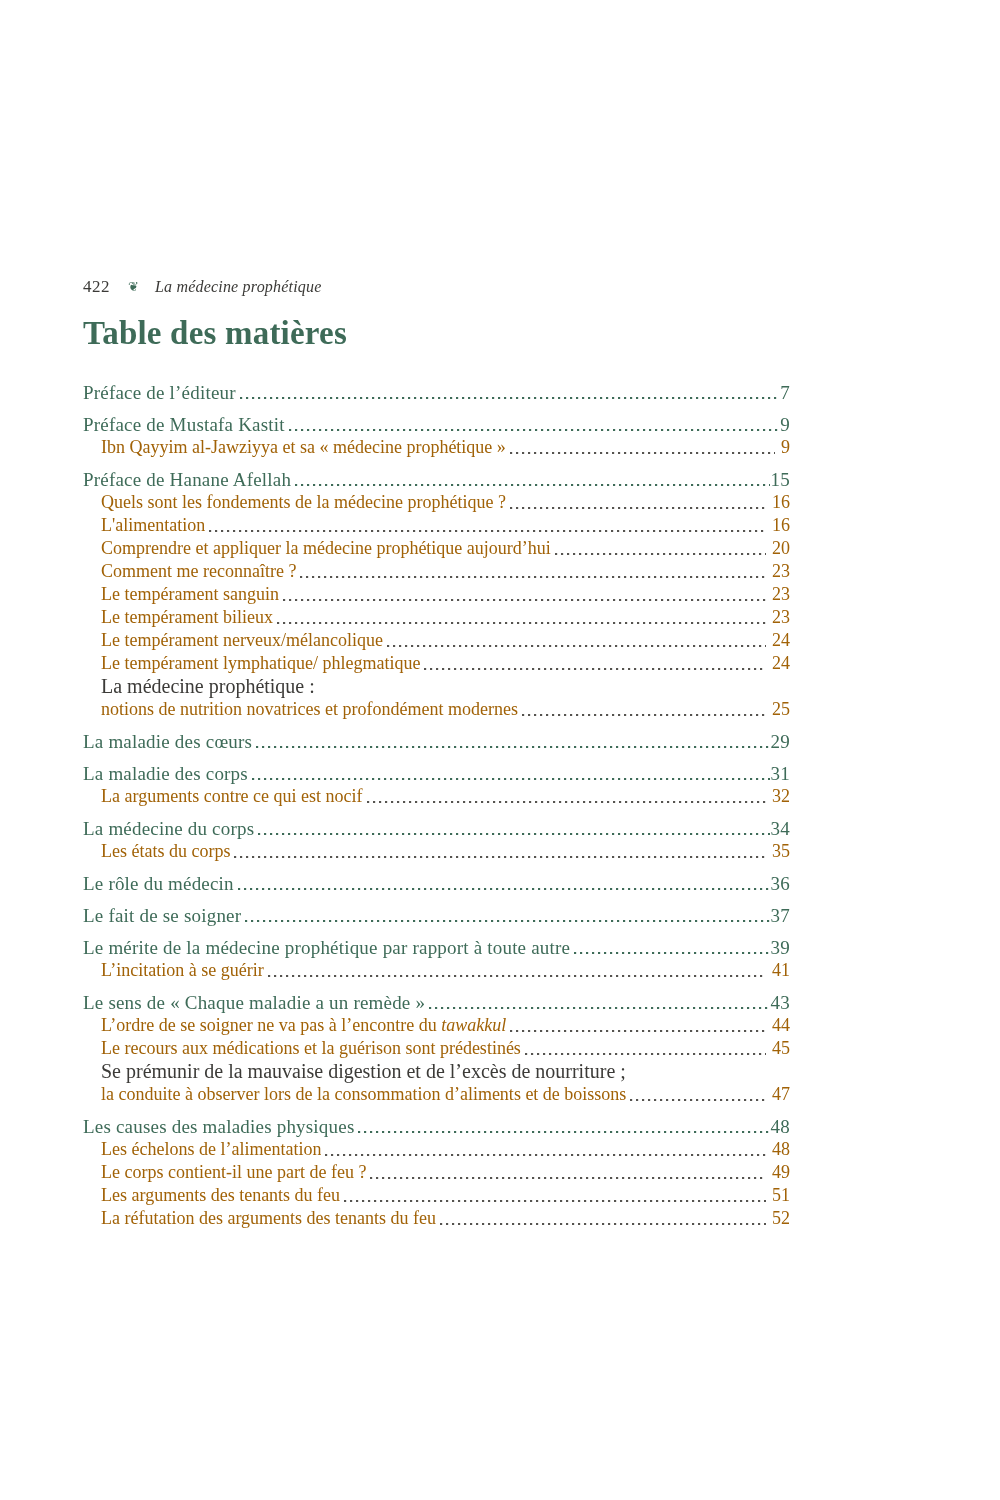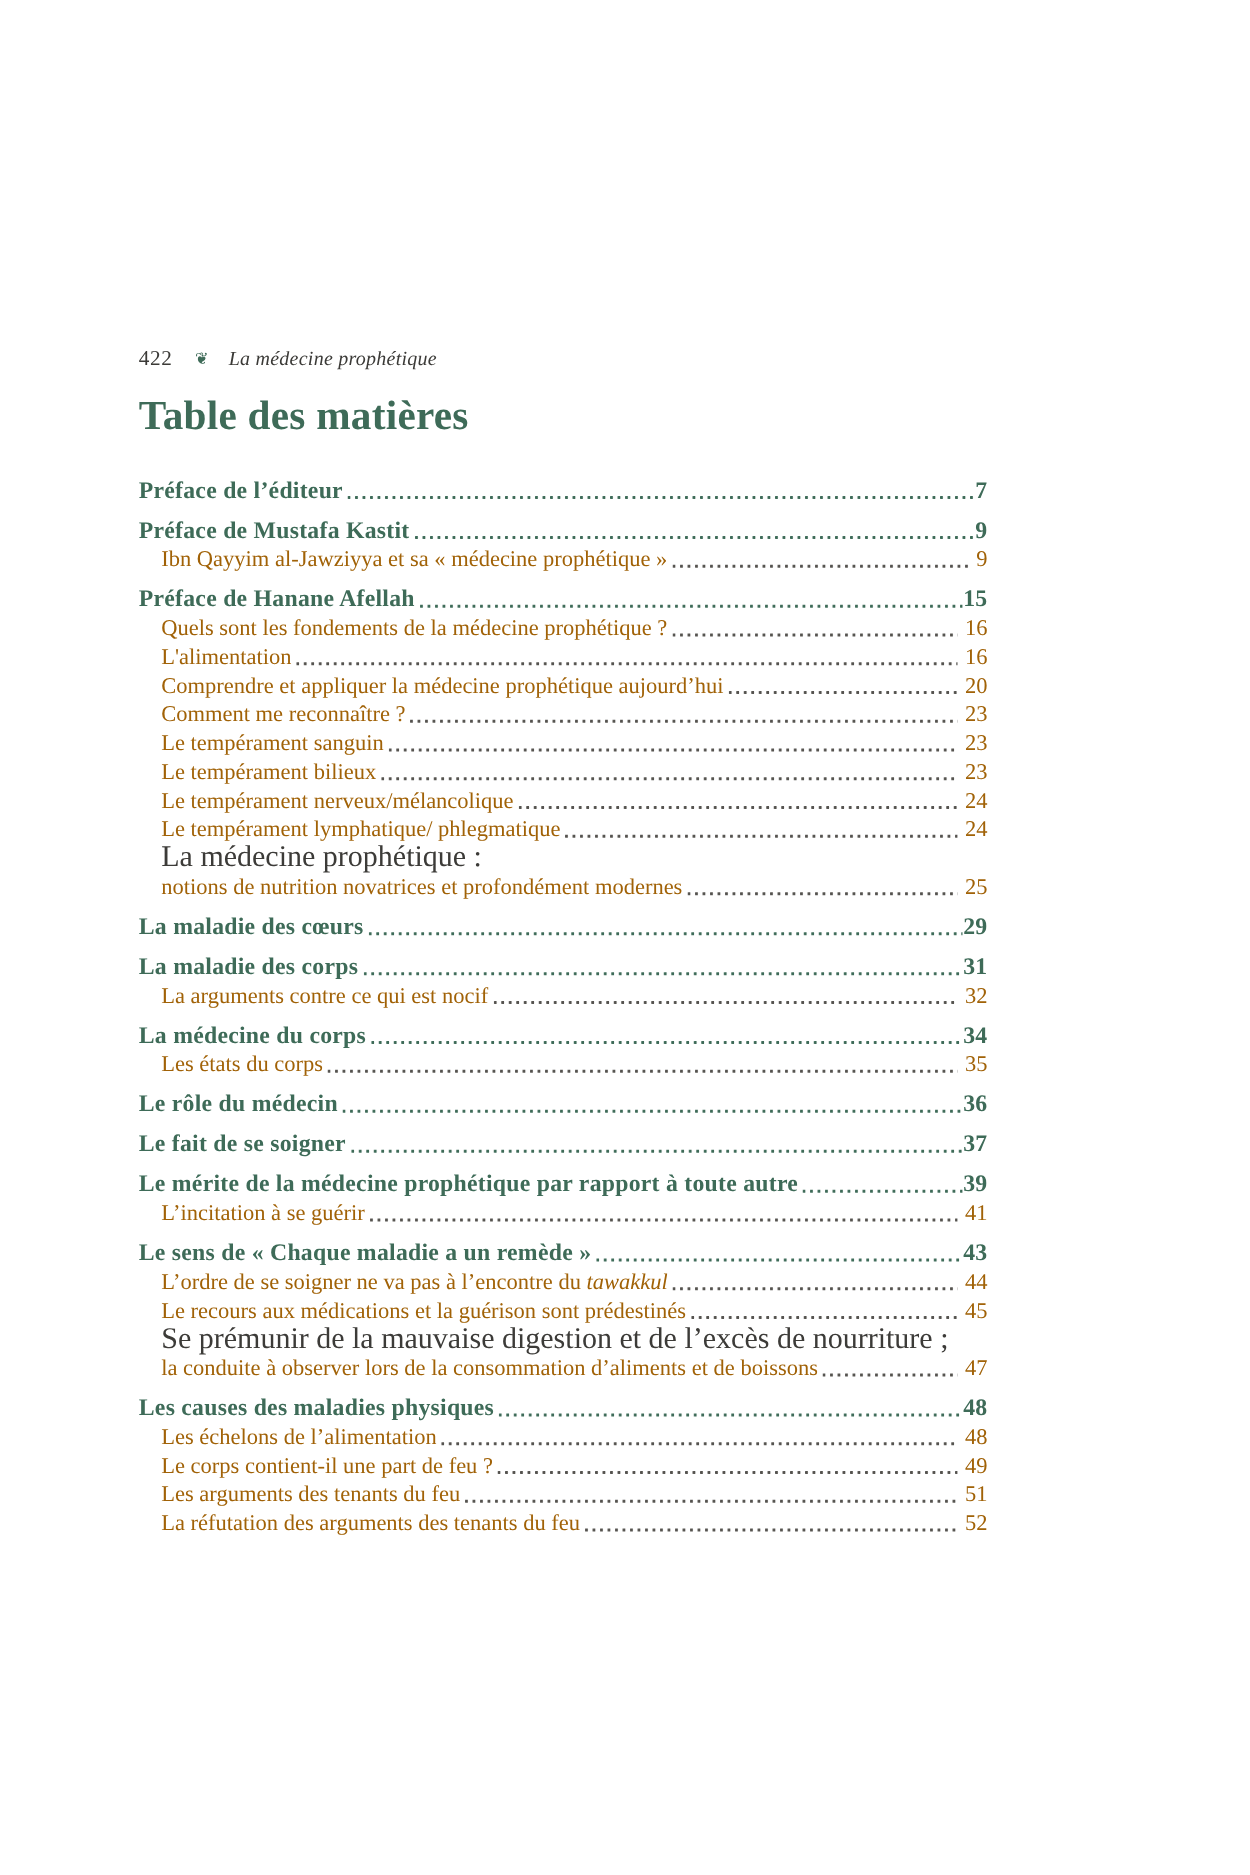--- a/index.html
+++ b/index.html
@@ -6,21 +6,21 @@
   body{
     width:1000px;height:1500px;
     background:#ffffff;
     font-family:"Liberation Serif", serif;
     color:#3c3b38;
     overflow:hidden;
   }
   .page{
     box-sizing:border-box;
     width:1000px;height:1500px;
-    padding:276px 210px 0 111px;
+    padding:276px 210px 0 83px;
   }
   
   .header{
     display:flex;
     align-items:baseline;
     font-size:17px;
     line-height:22px;
     color:#3b3a37;
   }
   .folio{letter-spacing:0.5px;}
@@ -48,34 +48,34 @@
   
   .toc{margin-top:28px;}
   .toc-row{
     display:flex;
     align-items:baseline;
     line-height:23px;
   }
   .toc-row.main{
     margin-top:9px;
     color:var(--accent);
-    font-weight:bold;
+    font-weight:normal;
     font-size:19px;
     letter-spacing:0.2px;
   }
   .toc-row.sub{
     padding-left:18px;
     color:#a16207;
     font-size:18px;
   }
   .toc-row.cont{margin-top:0;}
   .toc-pre{
     padding-left:18px;
     color:#3c3b38;
-    font-size:24px;
+    font-size:20px;
     line-height:23px;
   }
   .label{white-space:nowrap;flex:0 1 auto;overflow:hidden;}
   .label em{font-style:italic;}
   .dots{
     flex:1 1 10px;
     min-width:10px;
     align-self:flex-end;
     height:4px;
     margin:0 6px 4px 4px;

